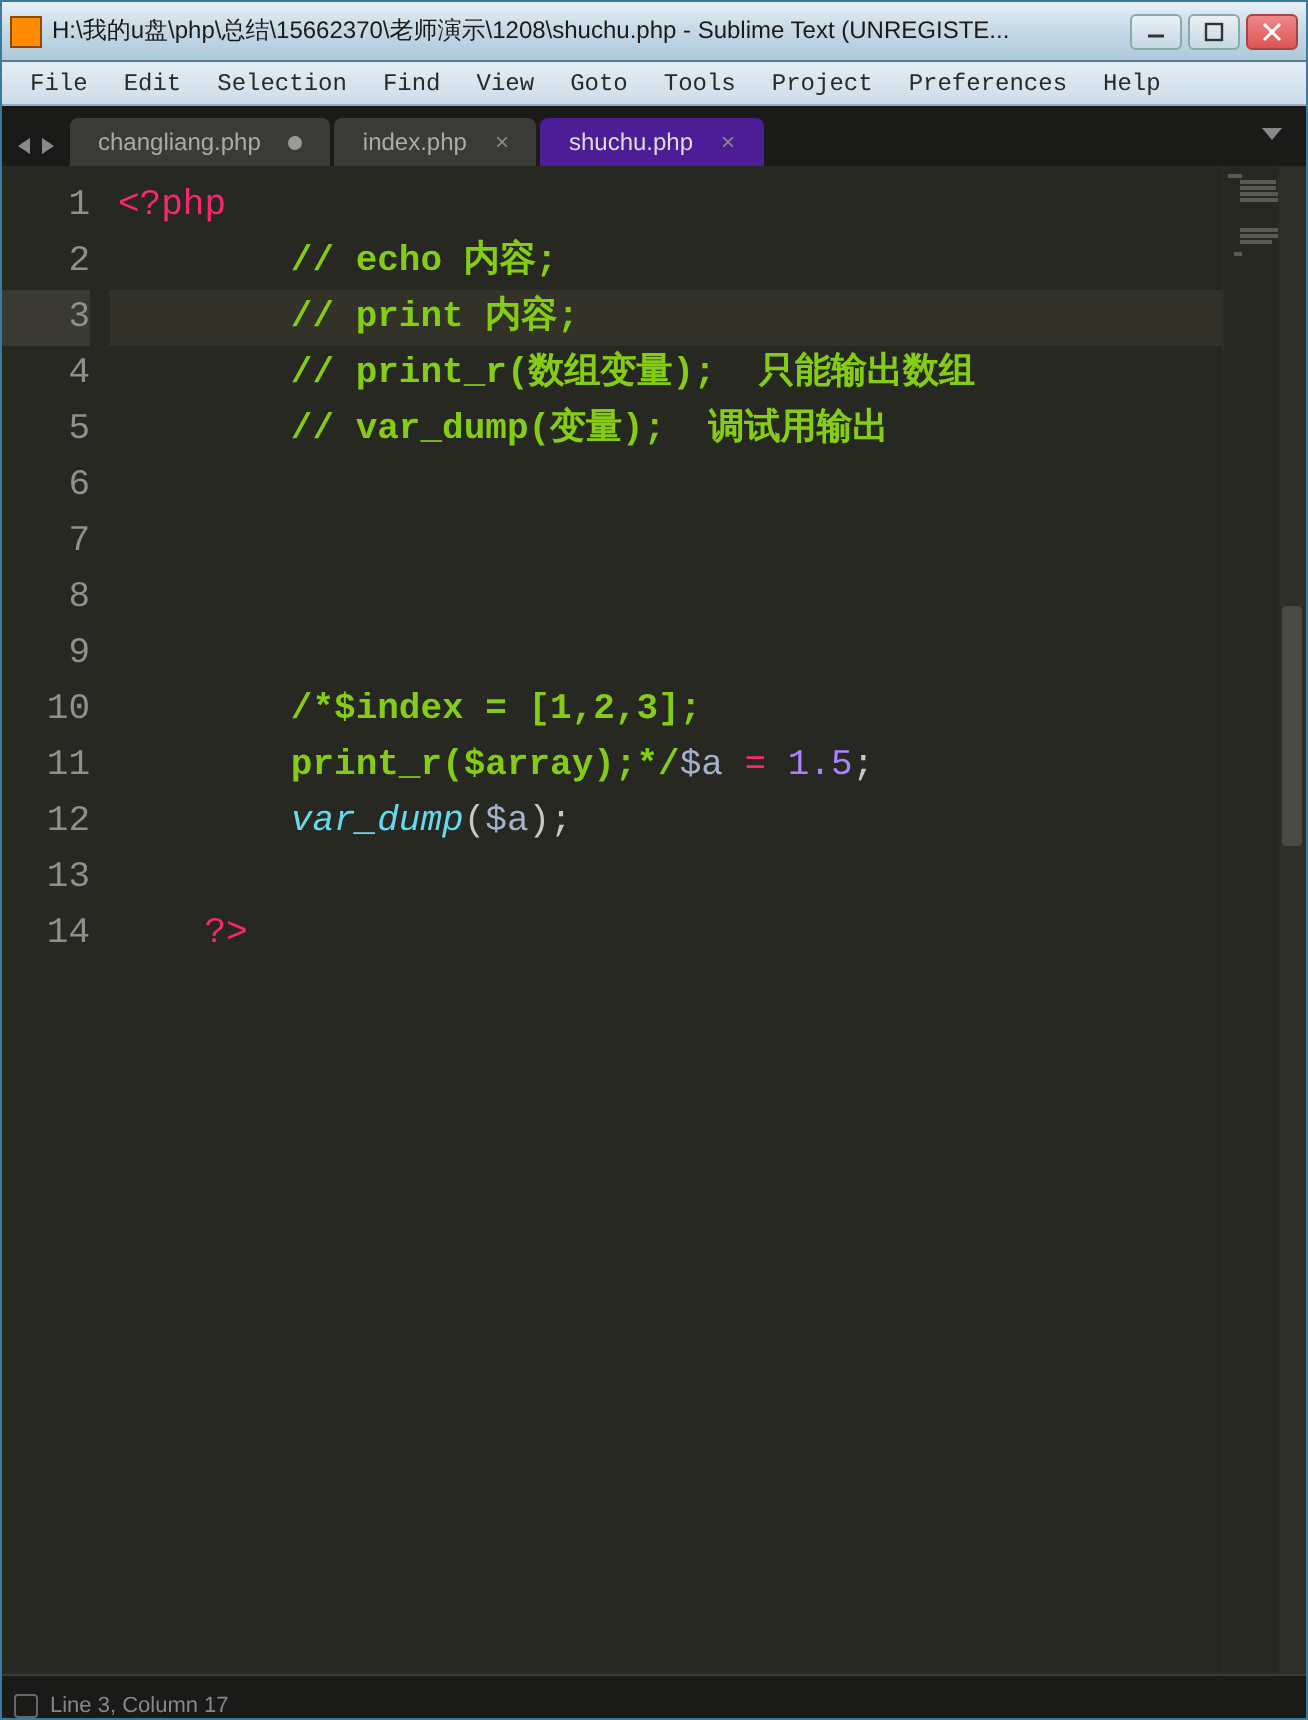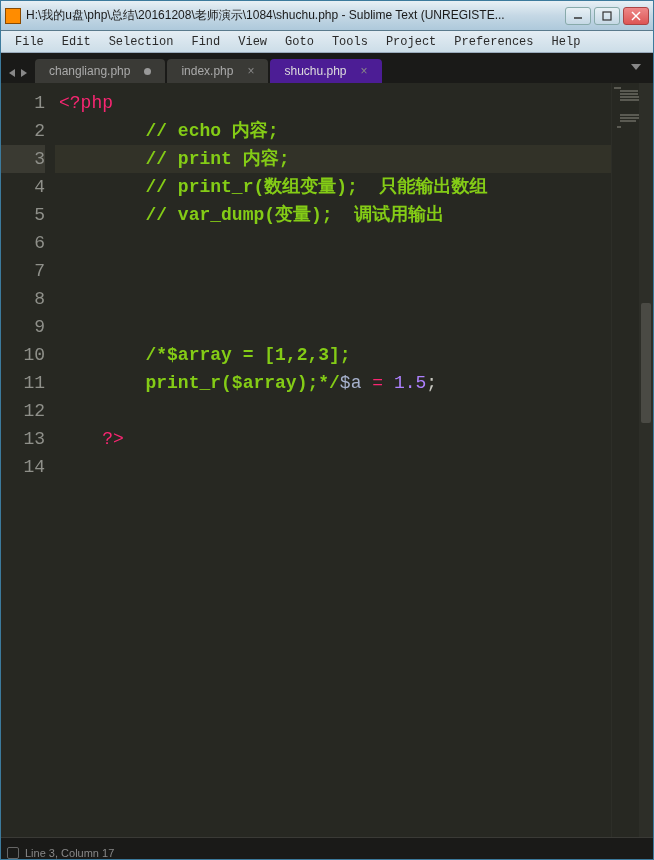--- a/index.html
+++ b/index.html
@@ -226,21 +226,21 @@
   padding: 0 18px;
   border-left: 1px solid #3a3a36;
   line-height: 22px;
 }
 </style>
 </head>
 <body>
 
 <div class="titlebar">
   <div class="app-icon"></div>
-  <div class="title-text">H:\我的u盘\php\总结\20161208\老师演示\1084\shuchu.php - Sublime Text (UNREGISTE...</div>
+  <div class="title-text">H:\我的u盘\php\总结\15662370\老师演示\1208\shuchu.php - Sublime Text (UNREGISTE...</div>
   <div class="window-buttons">
     <div class="win-btn">
       <svg viewBox="0 0 10 10">
           <line x1="1" y1="7" x2="9" y2="7" stroke="#333" stroke-width="1.5"></line>
         </svg>
     </div>
     <div class="win-btn">
       <svg viewBox="0 0 10 10">
           <rect x="1" y="1" width="8" height="8" fill="none" stroke="#333" stroke-width="1.2"></rect>
         </svg>
@@ -316,22 +316,23 @@
   <div class="code-area">
     <div class="code-line"><span class="tok-tag">&lt;?php</span></div>
     <div class="code-line"><span class="tok-default">        </span><span class="tok-comment">// echo 内容;</span></div>
     <div class="code-line active-line"><span class="tok-default">        </span><span class="tok-comment">// print 内容;</span></div>
     <div class="code-line"><span class="tok-default">        </span><span class="tok-comment">// print_r(数组变量);  只能输出数组</span></div>
     <div class="code-line"><span class="tok-default">        </span><span class="tok-comment">// var_dump(变量);  调试用输出</span></div>
     <div class="code-line"></div>
     <div class="code-line"></div>
     <div class="code-line"></div>
     <div class="code-line"></div>
-    <div class="code-line"><span class="tok-default">        </span><span class="tok-comment">/*$array = [1,2,3];</span></div>
+    <div class="code-line"><span class="tok-default">        </span><span class="tok-comment">/*$index = [1,2,3];</span></div>
     <div class="code-line"><span class="tok-default">        </span><span class="tok-comment">print_r($array);*/</span><span class="tok-var">$a</span><span class="tok-op"> = </span><span class="tok-num">1.5</span><span class="tok-punc">;</span></div>
+    <div class="code-line"><span class="tok-default">        </span><span class="tok-func">var_dump</span><span class="tok-punc">(</span><span class="tok-var">$a</span><span class="tok-punc">)</span><span class="tok-punc">;</span></div>
     <div class="code-line"></div>
     <div class="code-line"><span class="tok-default">    </span><span class="tok-tag">?&gt;</span></div>
   </div>
 
   <div class="minimap">
     <div class="minimap-content">
       <div class="mm-line" style="width:20%"></div>
       <div class="mm-line" style="width:50%;margin-left:15%"></div>
       <div class="mm-line" style="width:50%;margin-left:15%"></div>
       <div class="mm-line" style="width:75%;margin-left:15%"></div>

